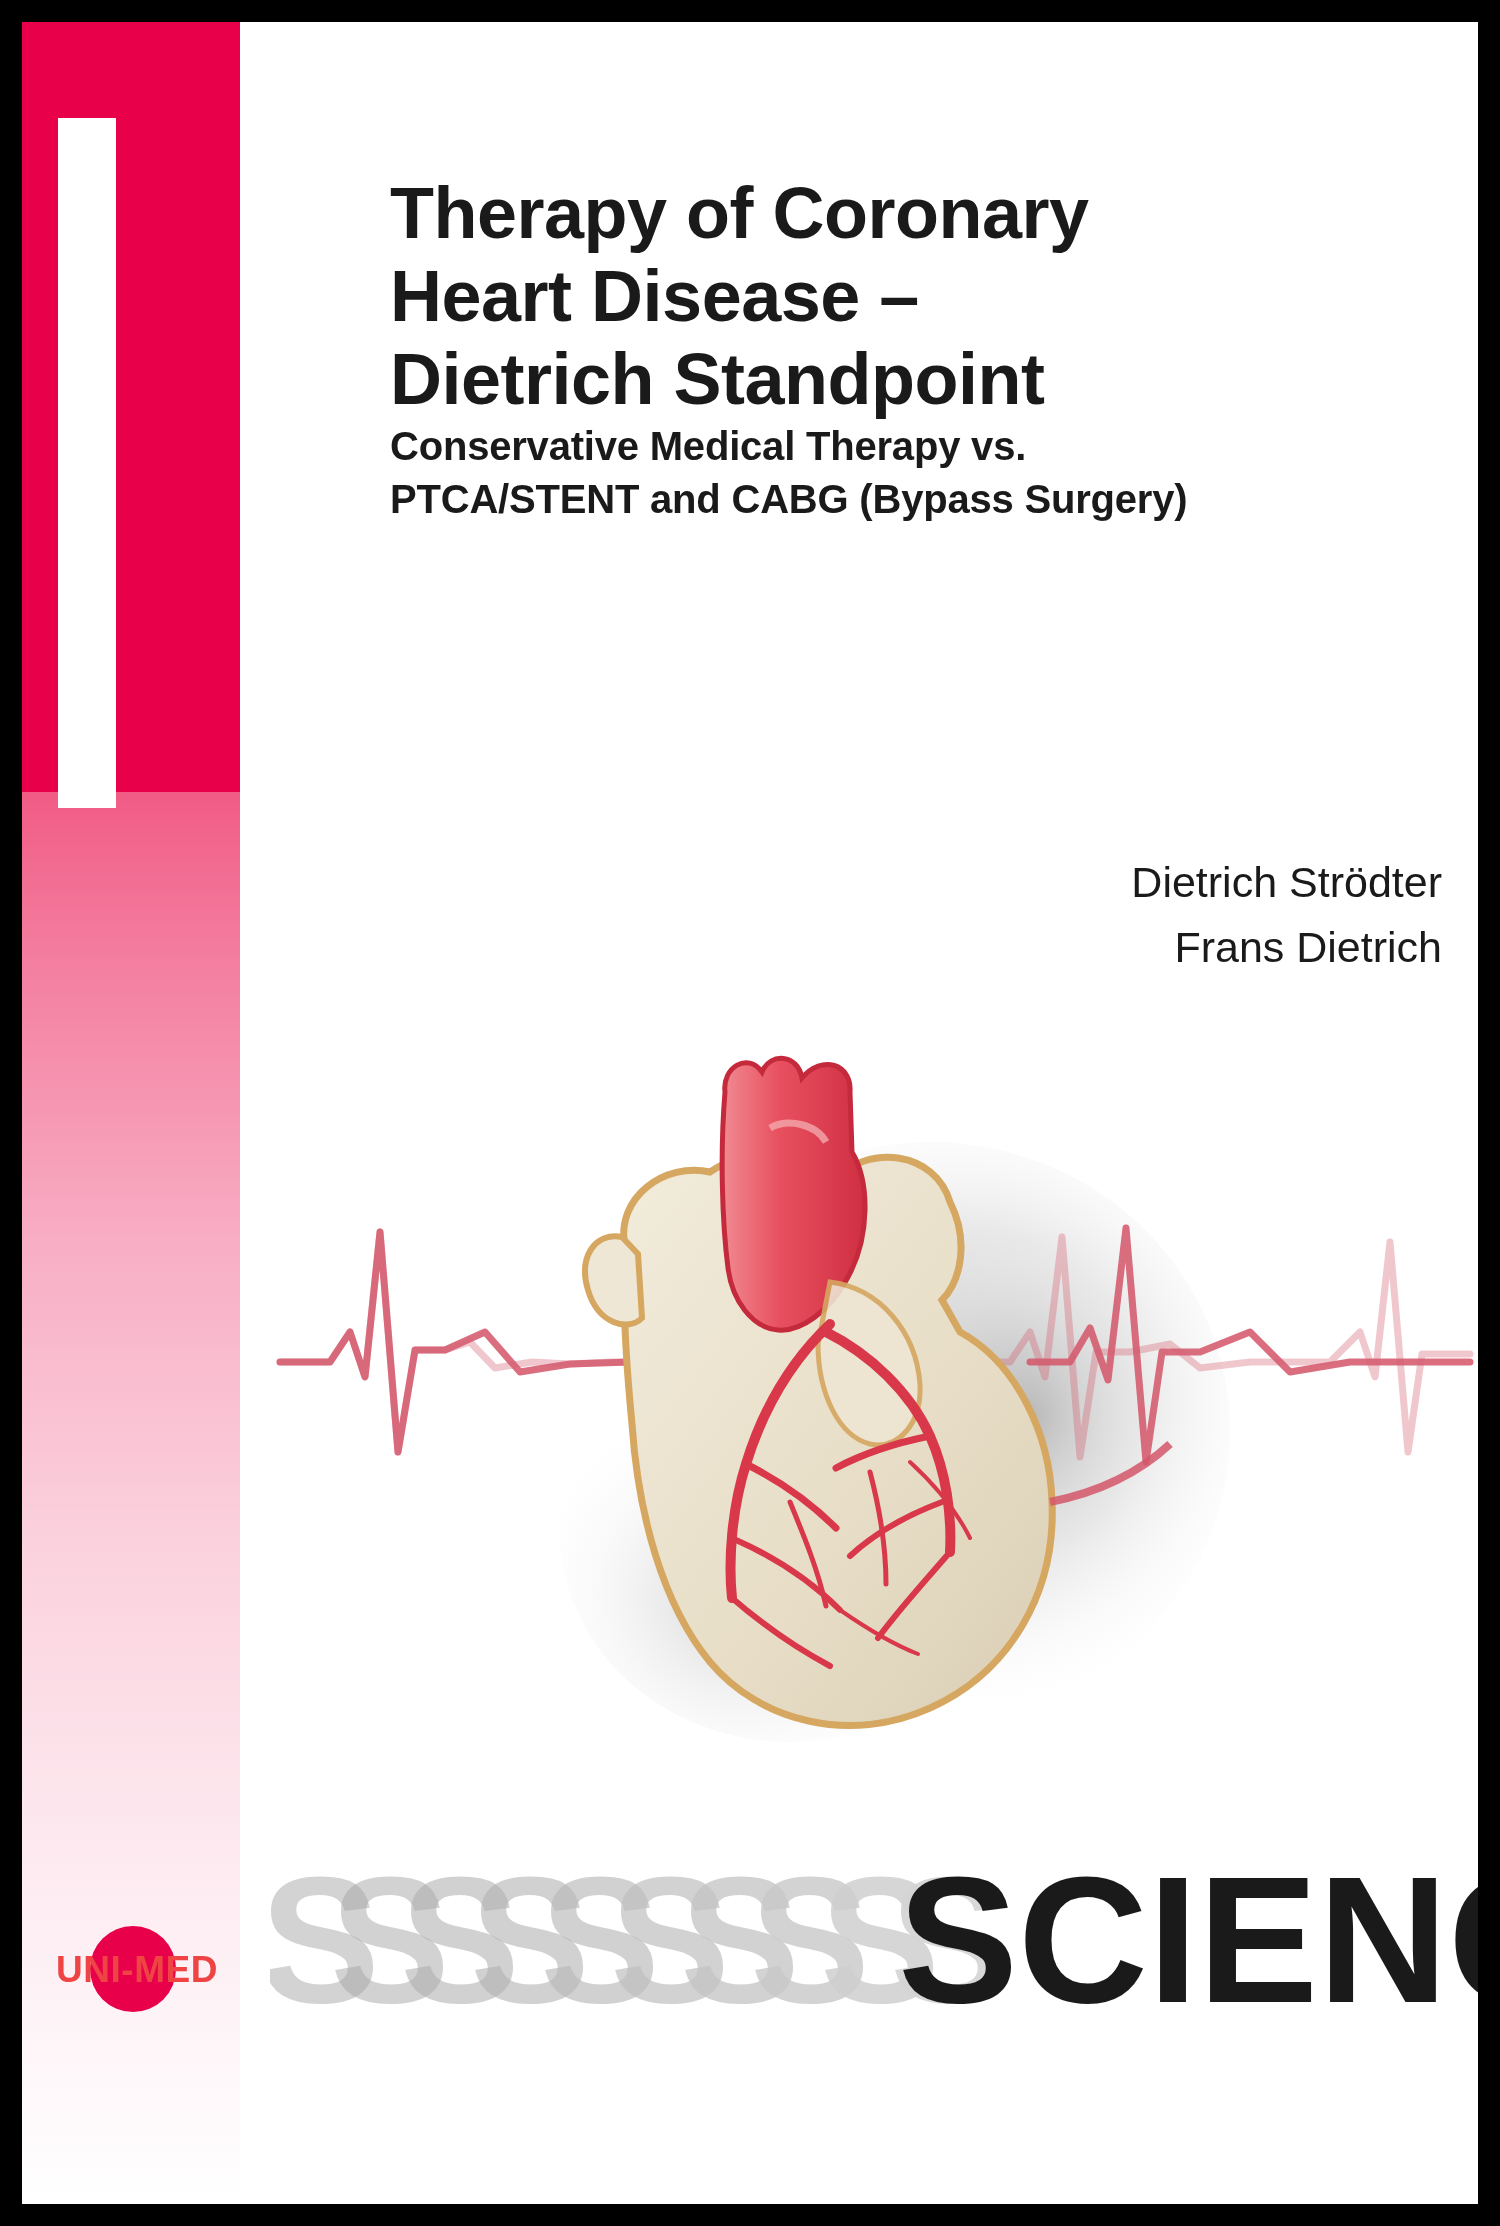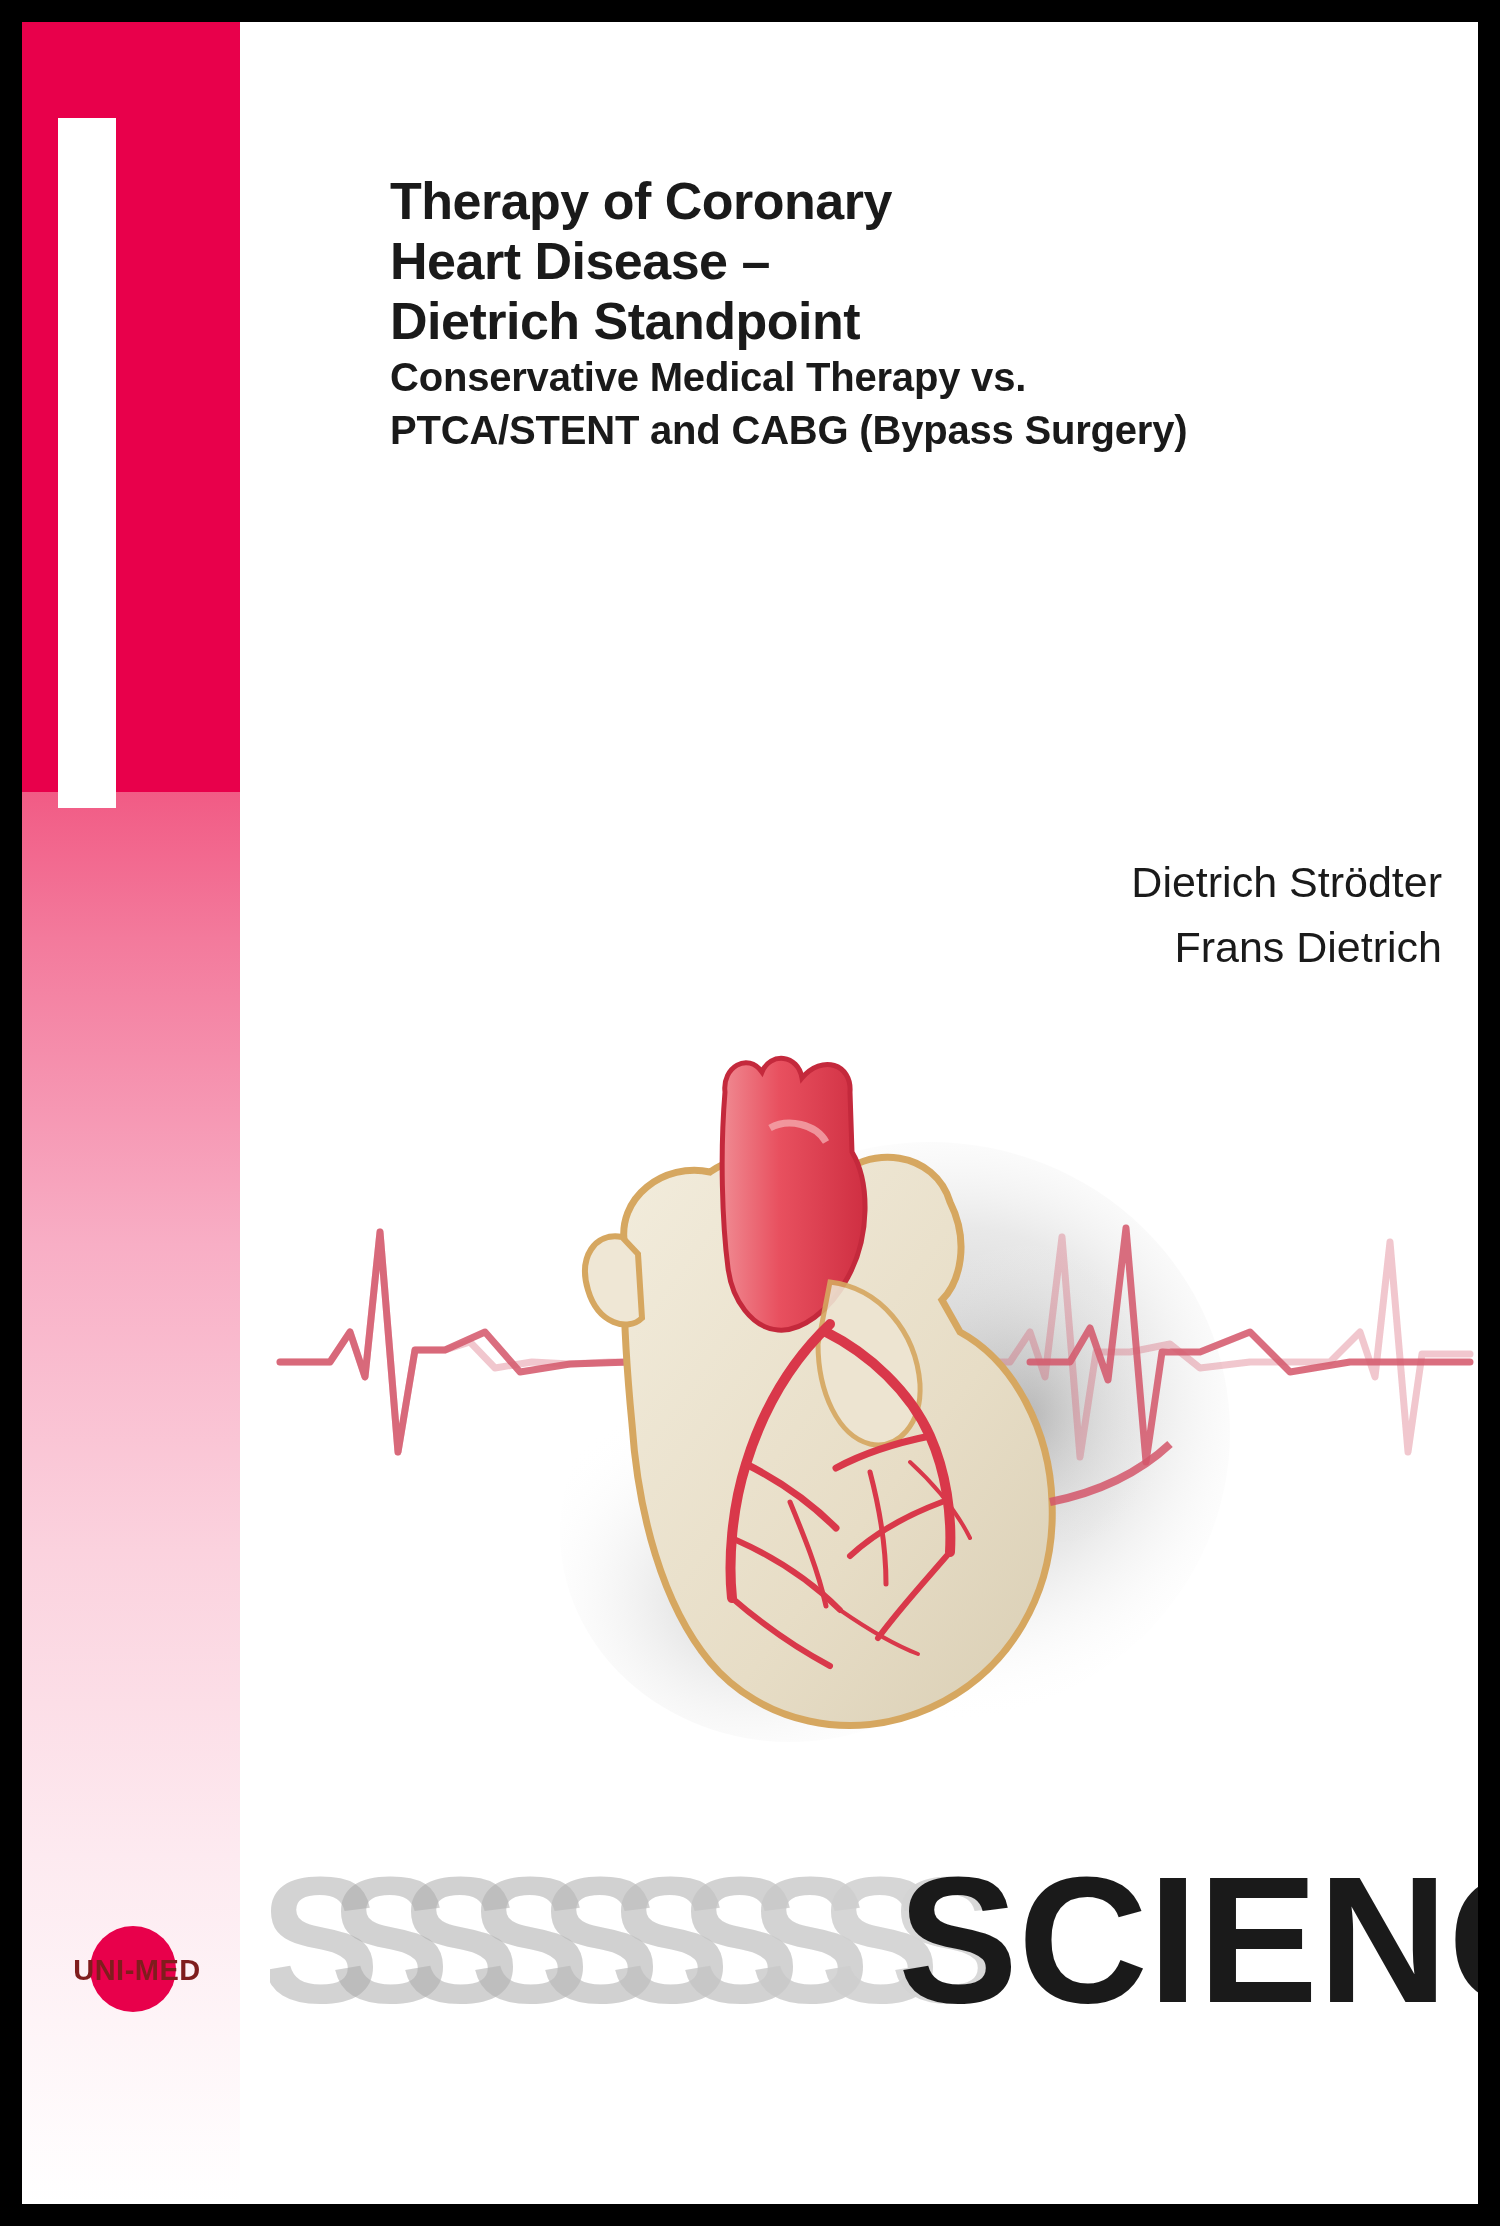--- a/index.html
+++ b/index.html
@@ -90,37 +90,37 @@
     left: 46px;
     top: 16px;
     width: 86px;
     height: 86px;
     border-radius: 50%;
     background: #e8004b;
   }
   .logo-text {
     position: relative;
     z-index: 2;
-    font-size: 29px;
+    font-size: 37px;
     font-weight: bold;
     letter-spacing: 0.5px;
-    color: #7f1d1d;
+    color: #ef4444;
     font-family: "Liberation Sans", sans-serif;
     white-space: nowrap;
   }
 
   
   .title-block {
     position: absolute;
     left: 368px;
     top: 150px;
     width: 1060px;
   }
   .main-title {
-    font-size: 52px;
+    font-size: 72px;
     line-height: 1.15;
     font-weight: bold;
     color: #1a1a1a;
     letter-spacing: -0.5px;
     margin: 0;
   }
   .subtitle {
     font-size: 40px;
     line-height: 1.32;
     font-weight: bold;

